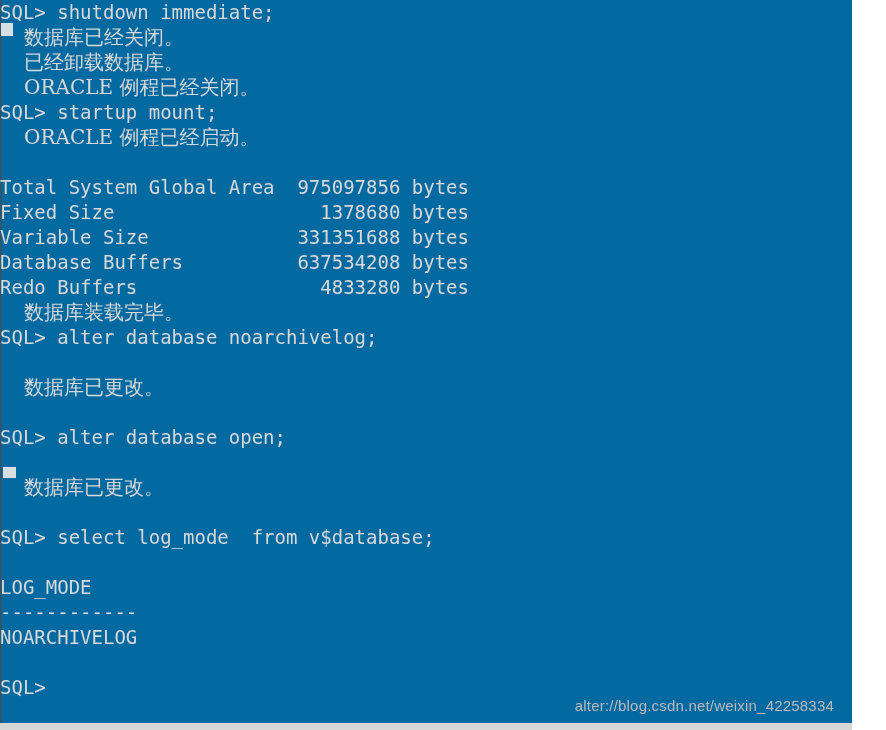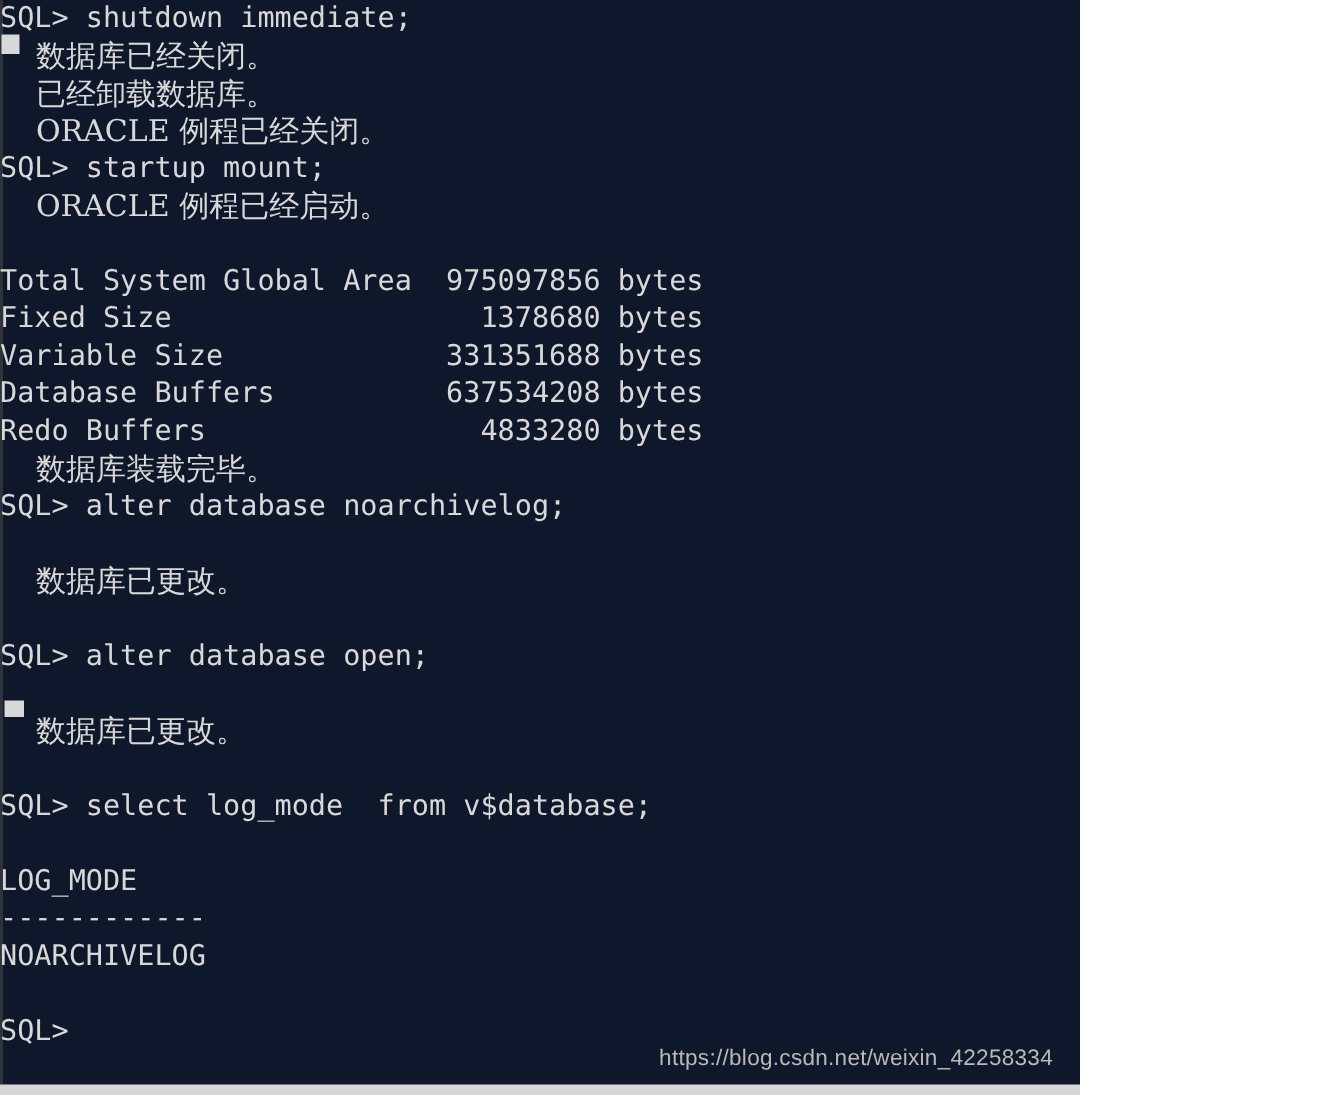--- a/index.html
+++ b/index.html
@@ -3,23 +3,23 @@
 <meta charset="utf-8">
 <title>SQL*Plus Terminal</title>
 <style>
   html, body {
     margin: 0;
     padding: 0;
     background: #ffffff;
   }
   #terminal {
     position: relative;
-    width: 720px;
+    width: 852px;
     height: 730px;
-    background: #0f172a;
+    background: #0369a1;
     overflow: hidden;
     box-sizing: border-box;
   }
   #console {
     position: absolute;
     left: 0;
     top: 0;
     width: 886px;
     padding: 0;
     margin: 0;
@@ -99,16 +99,16 @@
 
 <div id="terminal">
 
   <div id="left-rail"></div>
 
   <div id="console"><div class="line">SQL&gt; shutdown immediate;</div><div class="line cn">数据库已经关闭。</div><div class="line cn">已经卸载数据库。</div><div class="line cn">ORACLE 例程已经关闭。</div><div class="line">SQL&gt; startup mount;</div><div class="line cn">ORACLE 例程已经启动。</div><div class="line blank"></div><div class="line">Total System Global Area  975097856 bytes</div><div class="line">Fixed Size                  1378680 bytes</div><div class="line">Variable Size             331351688 bytes</div><div class="line">Database Buffers          637534208 bytes</div><div class="line">Redo Buffers                4833280 bytes</div><div class="line cn">数据库装载完毕。</div><div class="line">SQL&gt; alter database noarchivelog;</div><div class="line blank"></div><div class="line cn">数据库已更改。</div><div class="line blank"></div><div class="line">SQL&gt; alter database open;</div><div class="line blank"></div><div class="line cn">数据库已更改。</div><div class="line blank"></div><div class="line">SQL&gt; select log_mode  from v$database;</div><div class="line blank"></div><div class="line">LOG_MODE</div><div class="line">------------</div><div class="line">NOARCHIVELOG</div><div class="line blank"></div><div class="line">SQL&gt;</div></div>
 
   <div class="cursor-block" id="cursor-top"></div>
   <div class="cursor-block" id="cursor-mid"></div>
 
-  <div id="watermark">https://blog.csdn.net/weixin_42258334</div>
+  <div id="watermark">alter://blog.csdn.net/weixin_42258334</div>
 
   <div id="bottom-strip"></div>
 </div>
 
 </body></html>

